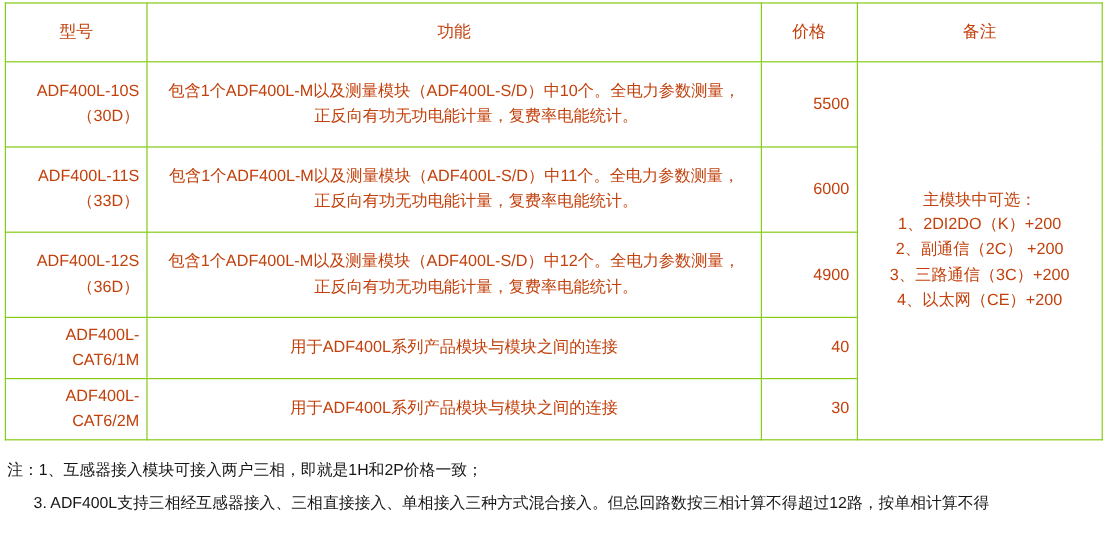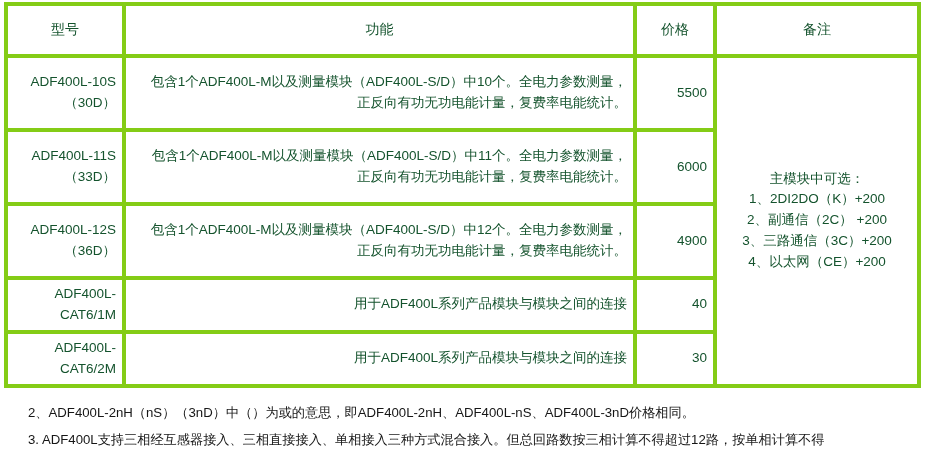--- a/index.html
+++ b/index.html
@@ -22,46 +22,46 @@
     padding: 0;
   }
   table.spec {
     width: 915px;
     margin-left: 4px;
     margin-top: 2px;
     border-collapse: collapse;
     table-layout: fixed;
   }
   table.spec th, table.spec td {
-    border: 4px solid #84cc16;
+    border: 1px solid #84cc16;
     font-weight: normal;
     font-size: 13.5px;
     line-height: 1.55;
     padding: 4px 6px;
     vertical-align: middle;
-    color: #14532d;
+    color: #c2410c;
   }
   table.spec thead th {
     height: 40px;
     text-align: center;
     font-size: 14px;
   }
   .col-model   { width: 118px; }
   .col-func    { width: 511px; }
   .col-price   { width: 80px; }
   .col-remark  { width: 204px; }
 
   td.model {
     text-align: right;
     font-size: 13.5px;
     line-height: 1.5;
   }
   td.model .ln2 { display: block; }
   td.func {
-    text-align: right;
+    text-align: center;
     padding-left: 12px;
     padding-right: 10px;
   }
   td.func .ln2 { display: block; margin-left: 37px; }
   td.price {
     text-align: right;
   }
   td.remark {
     text-align: center;
     padding-left: 22px;
@@ -164,18 +164,18 @@
         </td>
         <td class="func">
           <span>用于ADF400L系列产品模块与模块之间的连接</span>
         </td>
         <td class="price">30</td>
       </tr>
     </tbody>
   </table>
 
   <div class="notes">
-    <p class="indent2">2、ADF400L-2nH（nS）（3nD）中（）为或的意思，即ADF400L-2nH、ADF400L-nS、ADF400L-3nD价格相同。</p>
+    <p class="indent1">注：1、互感器接入模块可接入两户三相，即就是1H和2P价格一致；</p>
     <p class="indent3">3. ADF400L支持三相经互感器接入、三相直接接入、单相接入三种方式混合接入。但总回路数按三相计算不得超过12路，按单相计算不得</p>
 
   </div>
 
 </div>
 
 </body></html>

